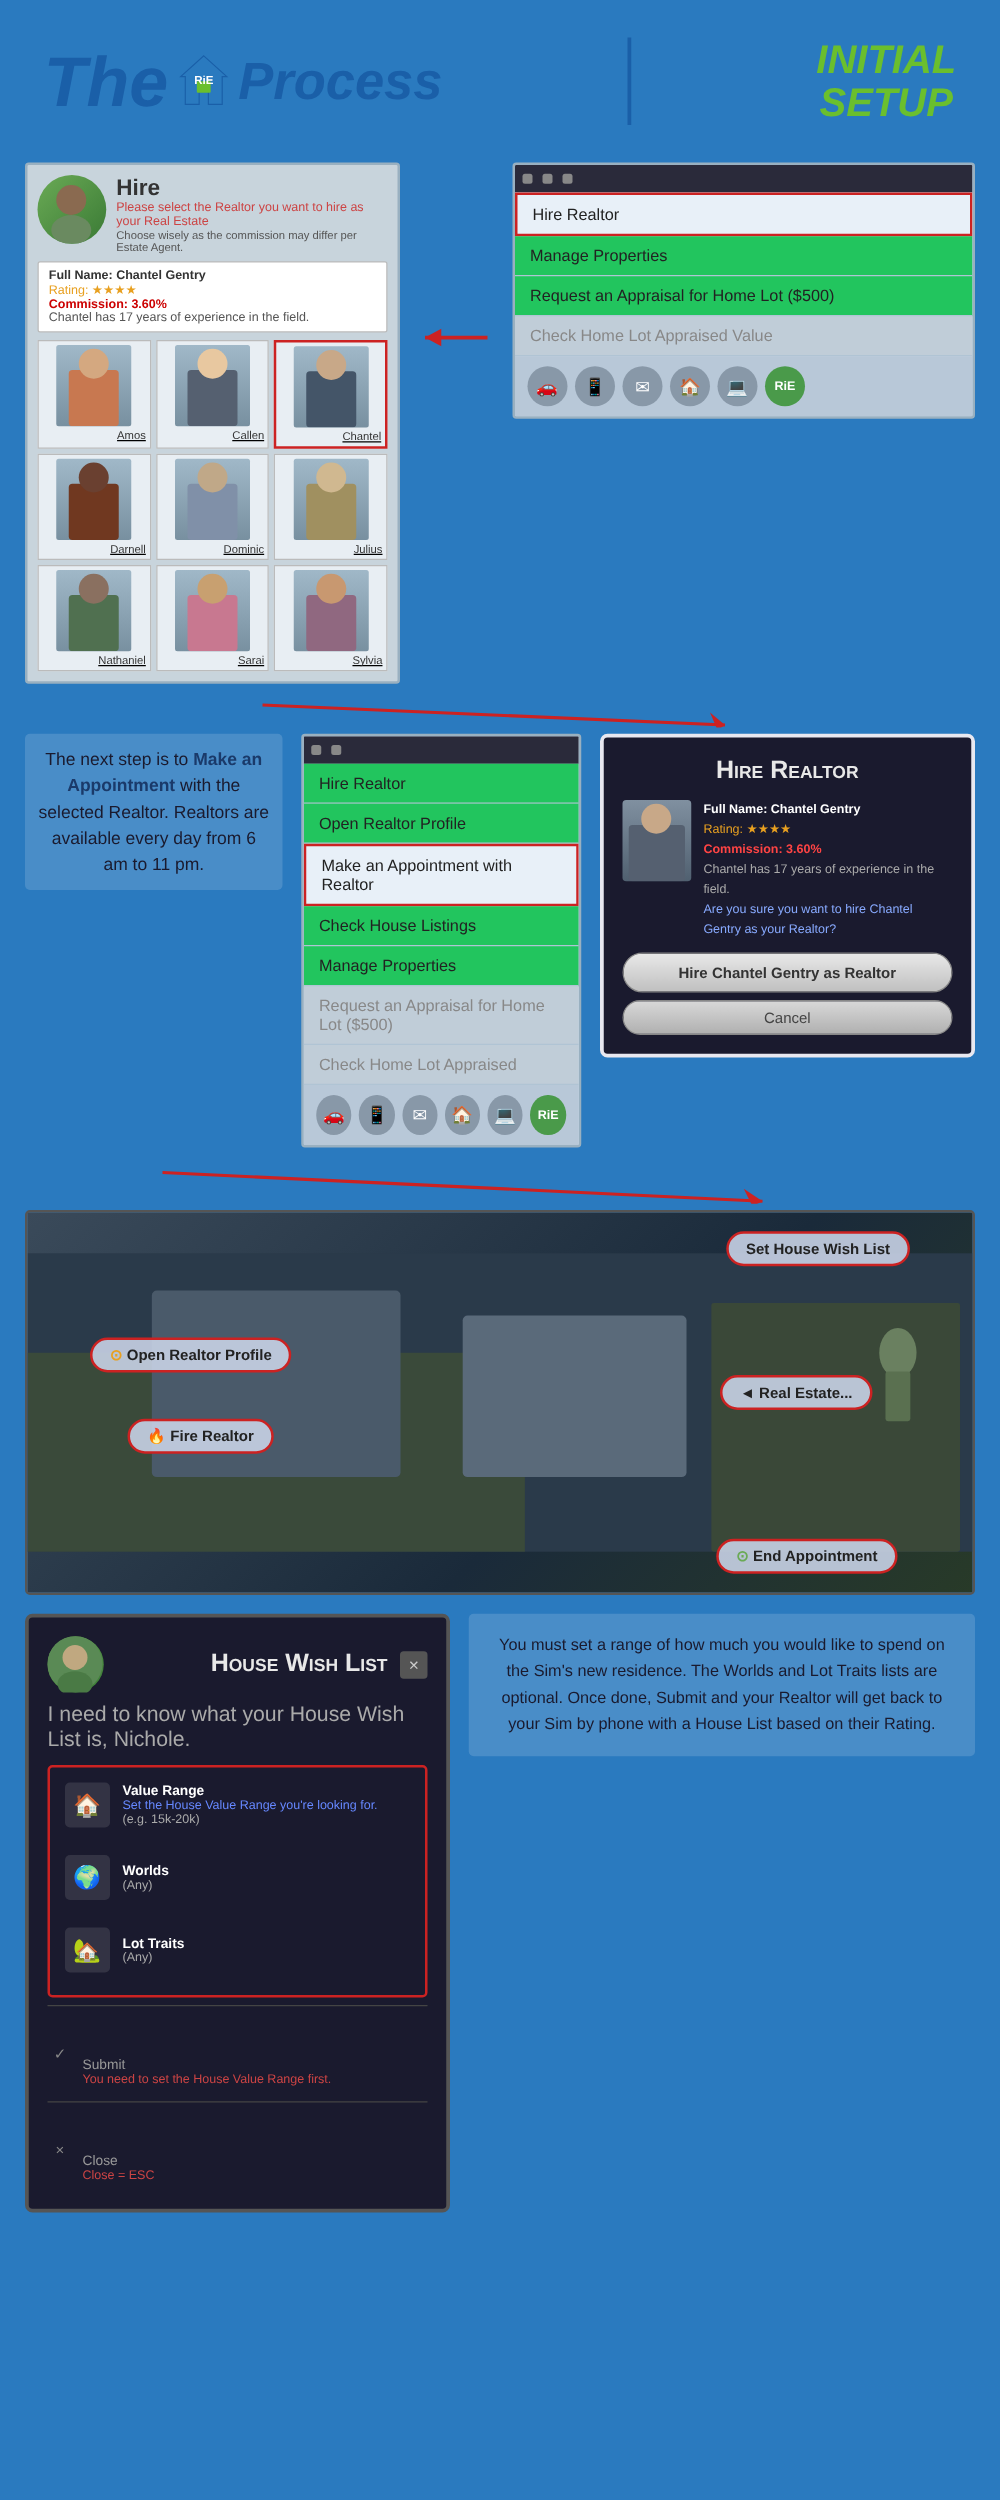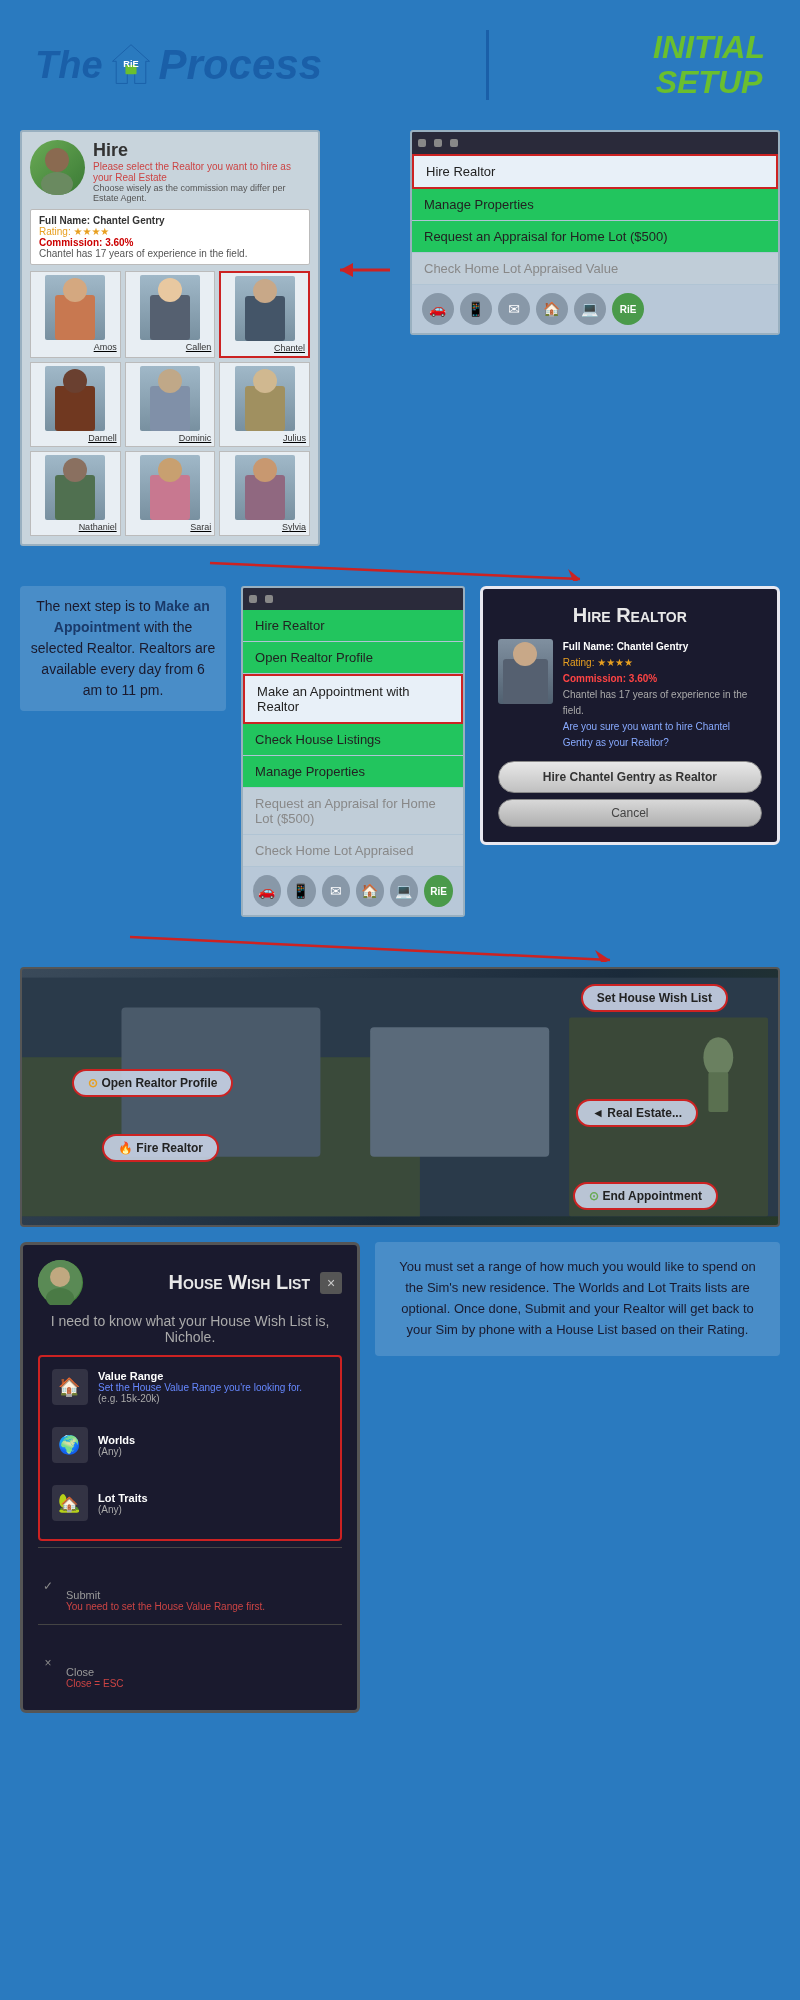--- a/index.html
+++ b/index.html
@@ -18,21 +18,21 @@
       justify-content: space-between;
       margin-bottom: 20px;
       padding: 10px 15px;
     }
     .header-logo {
       display: flex;
       align-items: center;
       gap: 4px;
     }
     .logo-text-the {
-      font-size: 38px;
+      font-size: 56px;
       font-weight: 900;
       color: #1a5fa8;
       font-style: italic;
     }
     .logo-house {
       width: 48px;
       height: 48px;
     }
     .logo-text-process {
       font-size: 42px;
@@ -294,21 +294,21 @@
       text-align: center;
       cursor: pointer;
     }
 
     
     .game-screenshot {
       background: linear-gradient(135deg, #3a4a5a 0%, #2a3a4a 30%, #1a2a3a 60%, #283a28 100%);
       border: 2px solid #555;
       border-radius: 4px;
       position: relative;
-      height: 260px;
+      height: 308px;
       overflow: hidden;
     }
     .floating-btn {
       position: absolute;
       background: rgba(200,210,230,0.9);
       border: 2px solid #cc2222;
       border-radius: 20px;
       padding: 5px 14px;
       font-size: 12px;
       font-weight: bold;
@@ -357,23 +357,22 @@
       background: #555;
       border-radius: 3px;
       display: flex;
       align-items: center;
       justify-content: center;
       color: #ccc;
       font-size: 14px;
       cursor: pointer;
     }
     .wish-subtitle {
-      font-size: 14px;
+      font-size: 17px;
       color: #aaa;
-      text-align: center;
       margin-bottom: 10px;
     }
     .wish-item {
       display: flex;
       align-items: center;
       gap: 10px;
       padding: 8px;
       margin-bottom: 6px;
       border-radius: 3px;
     }

